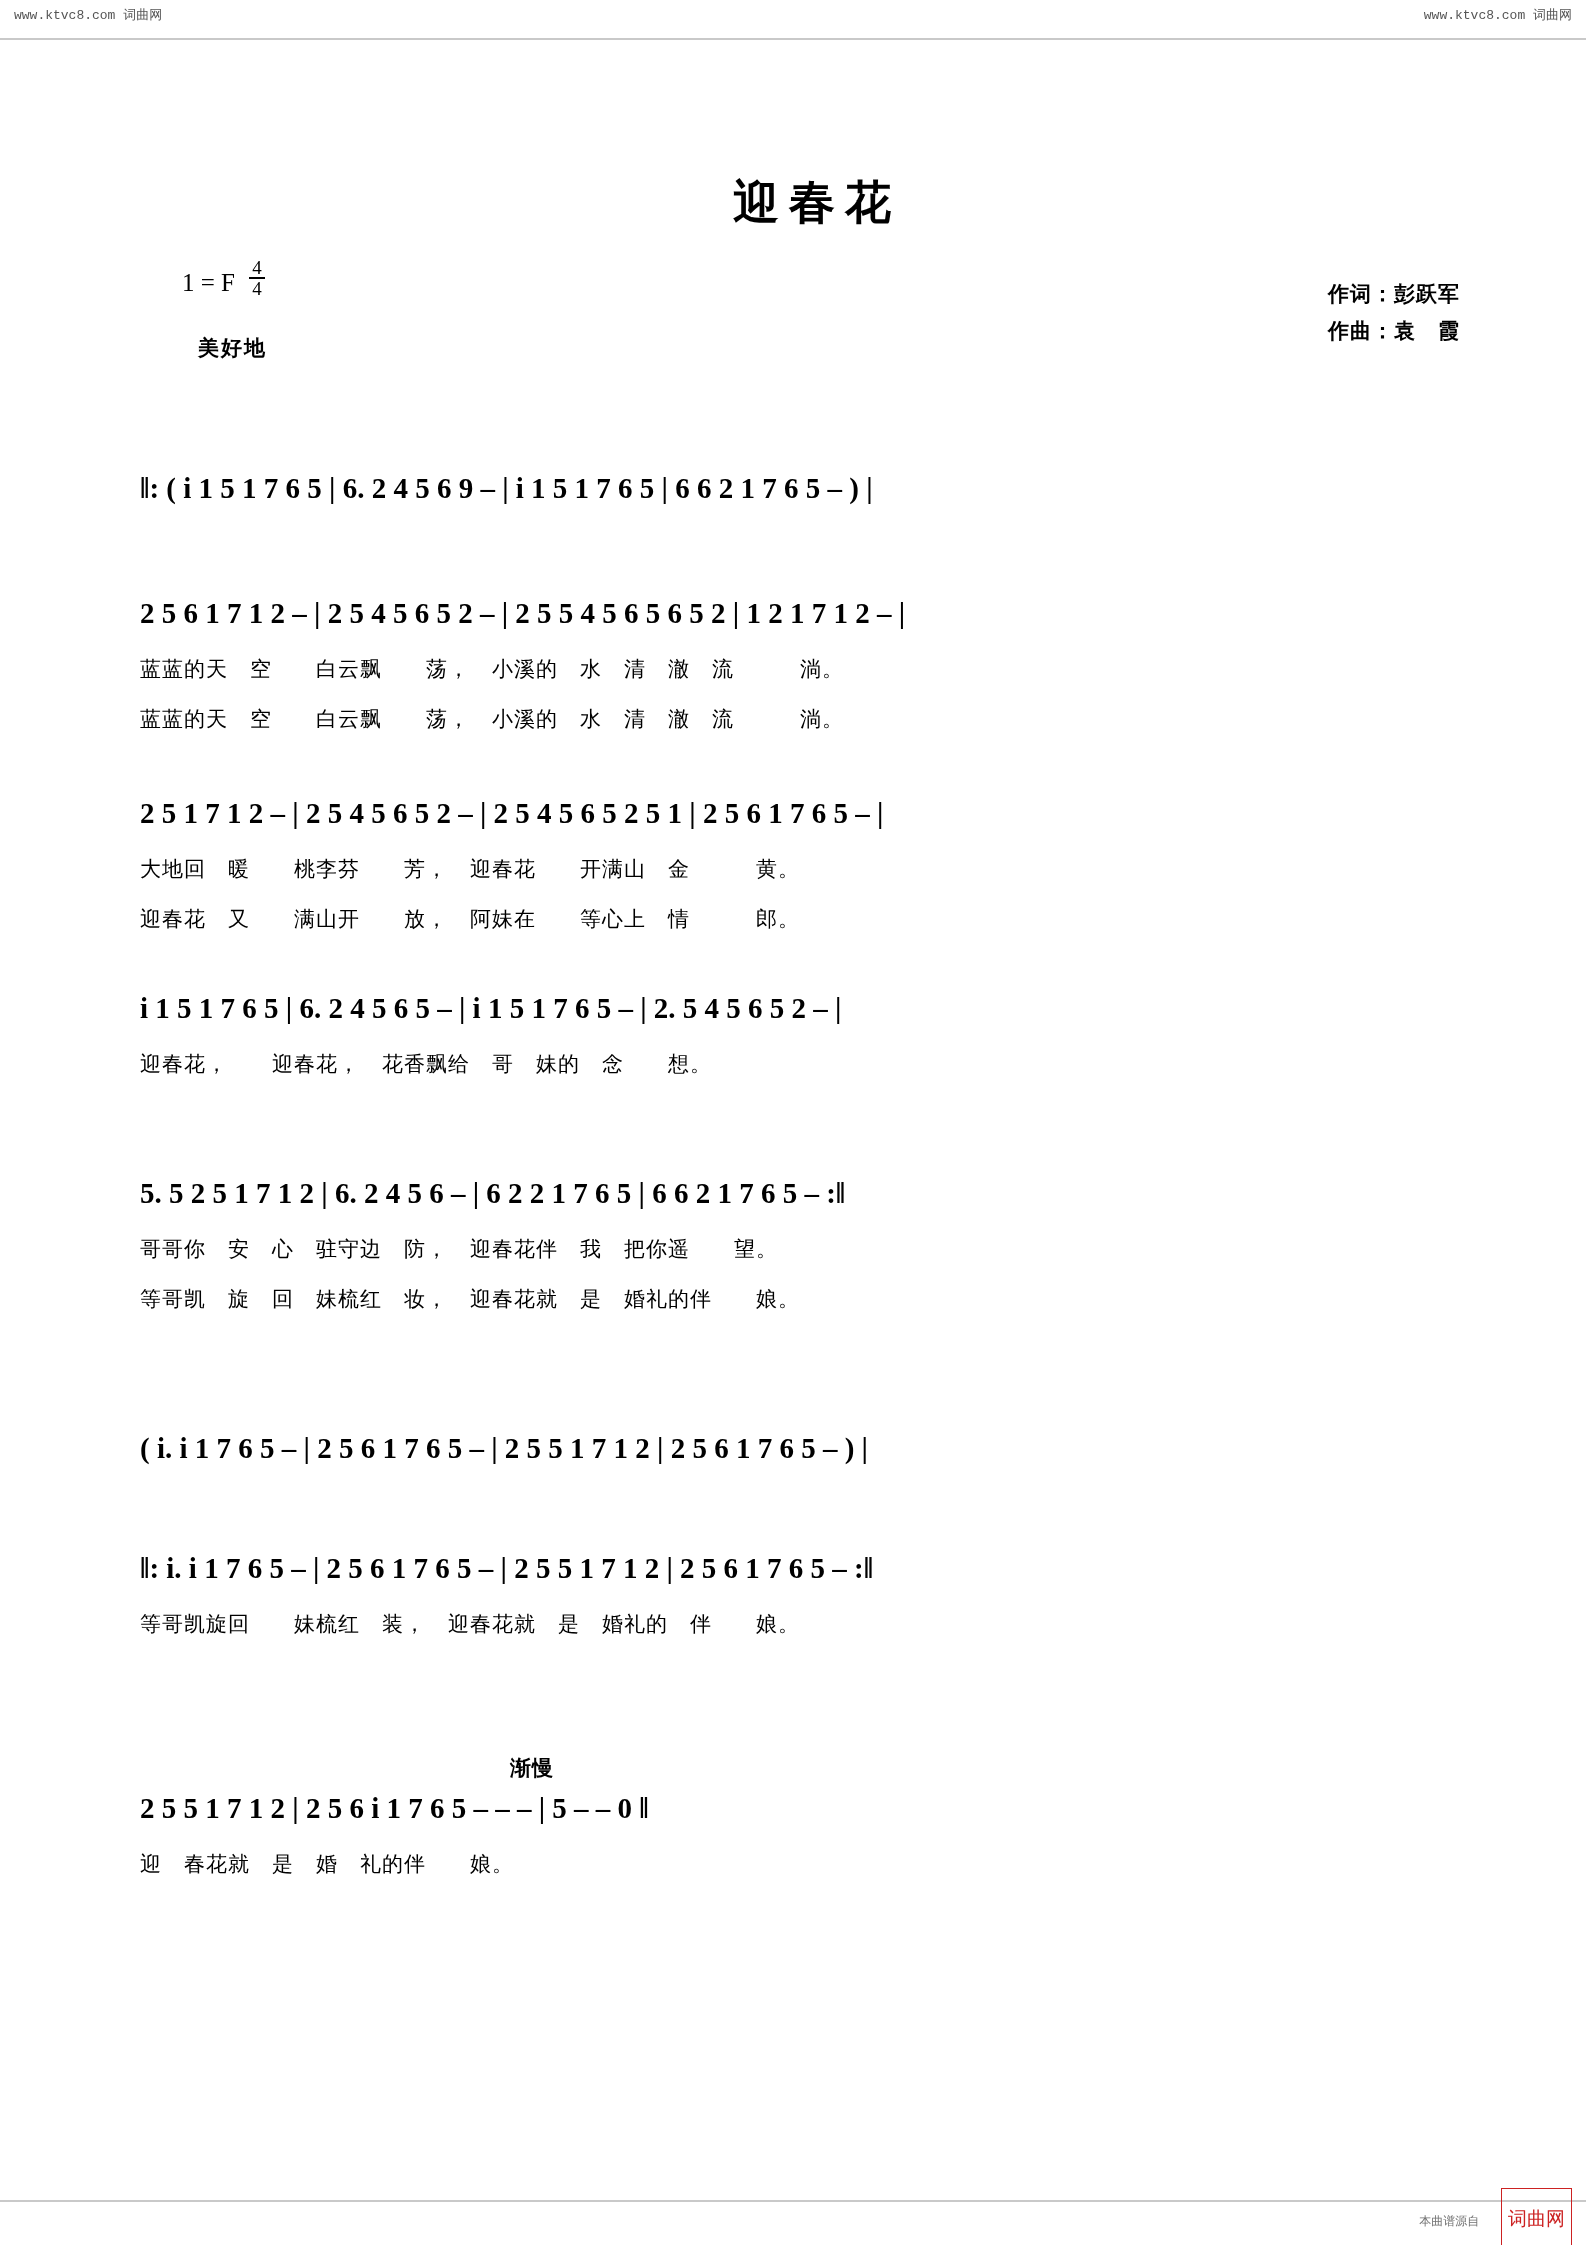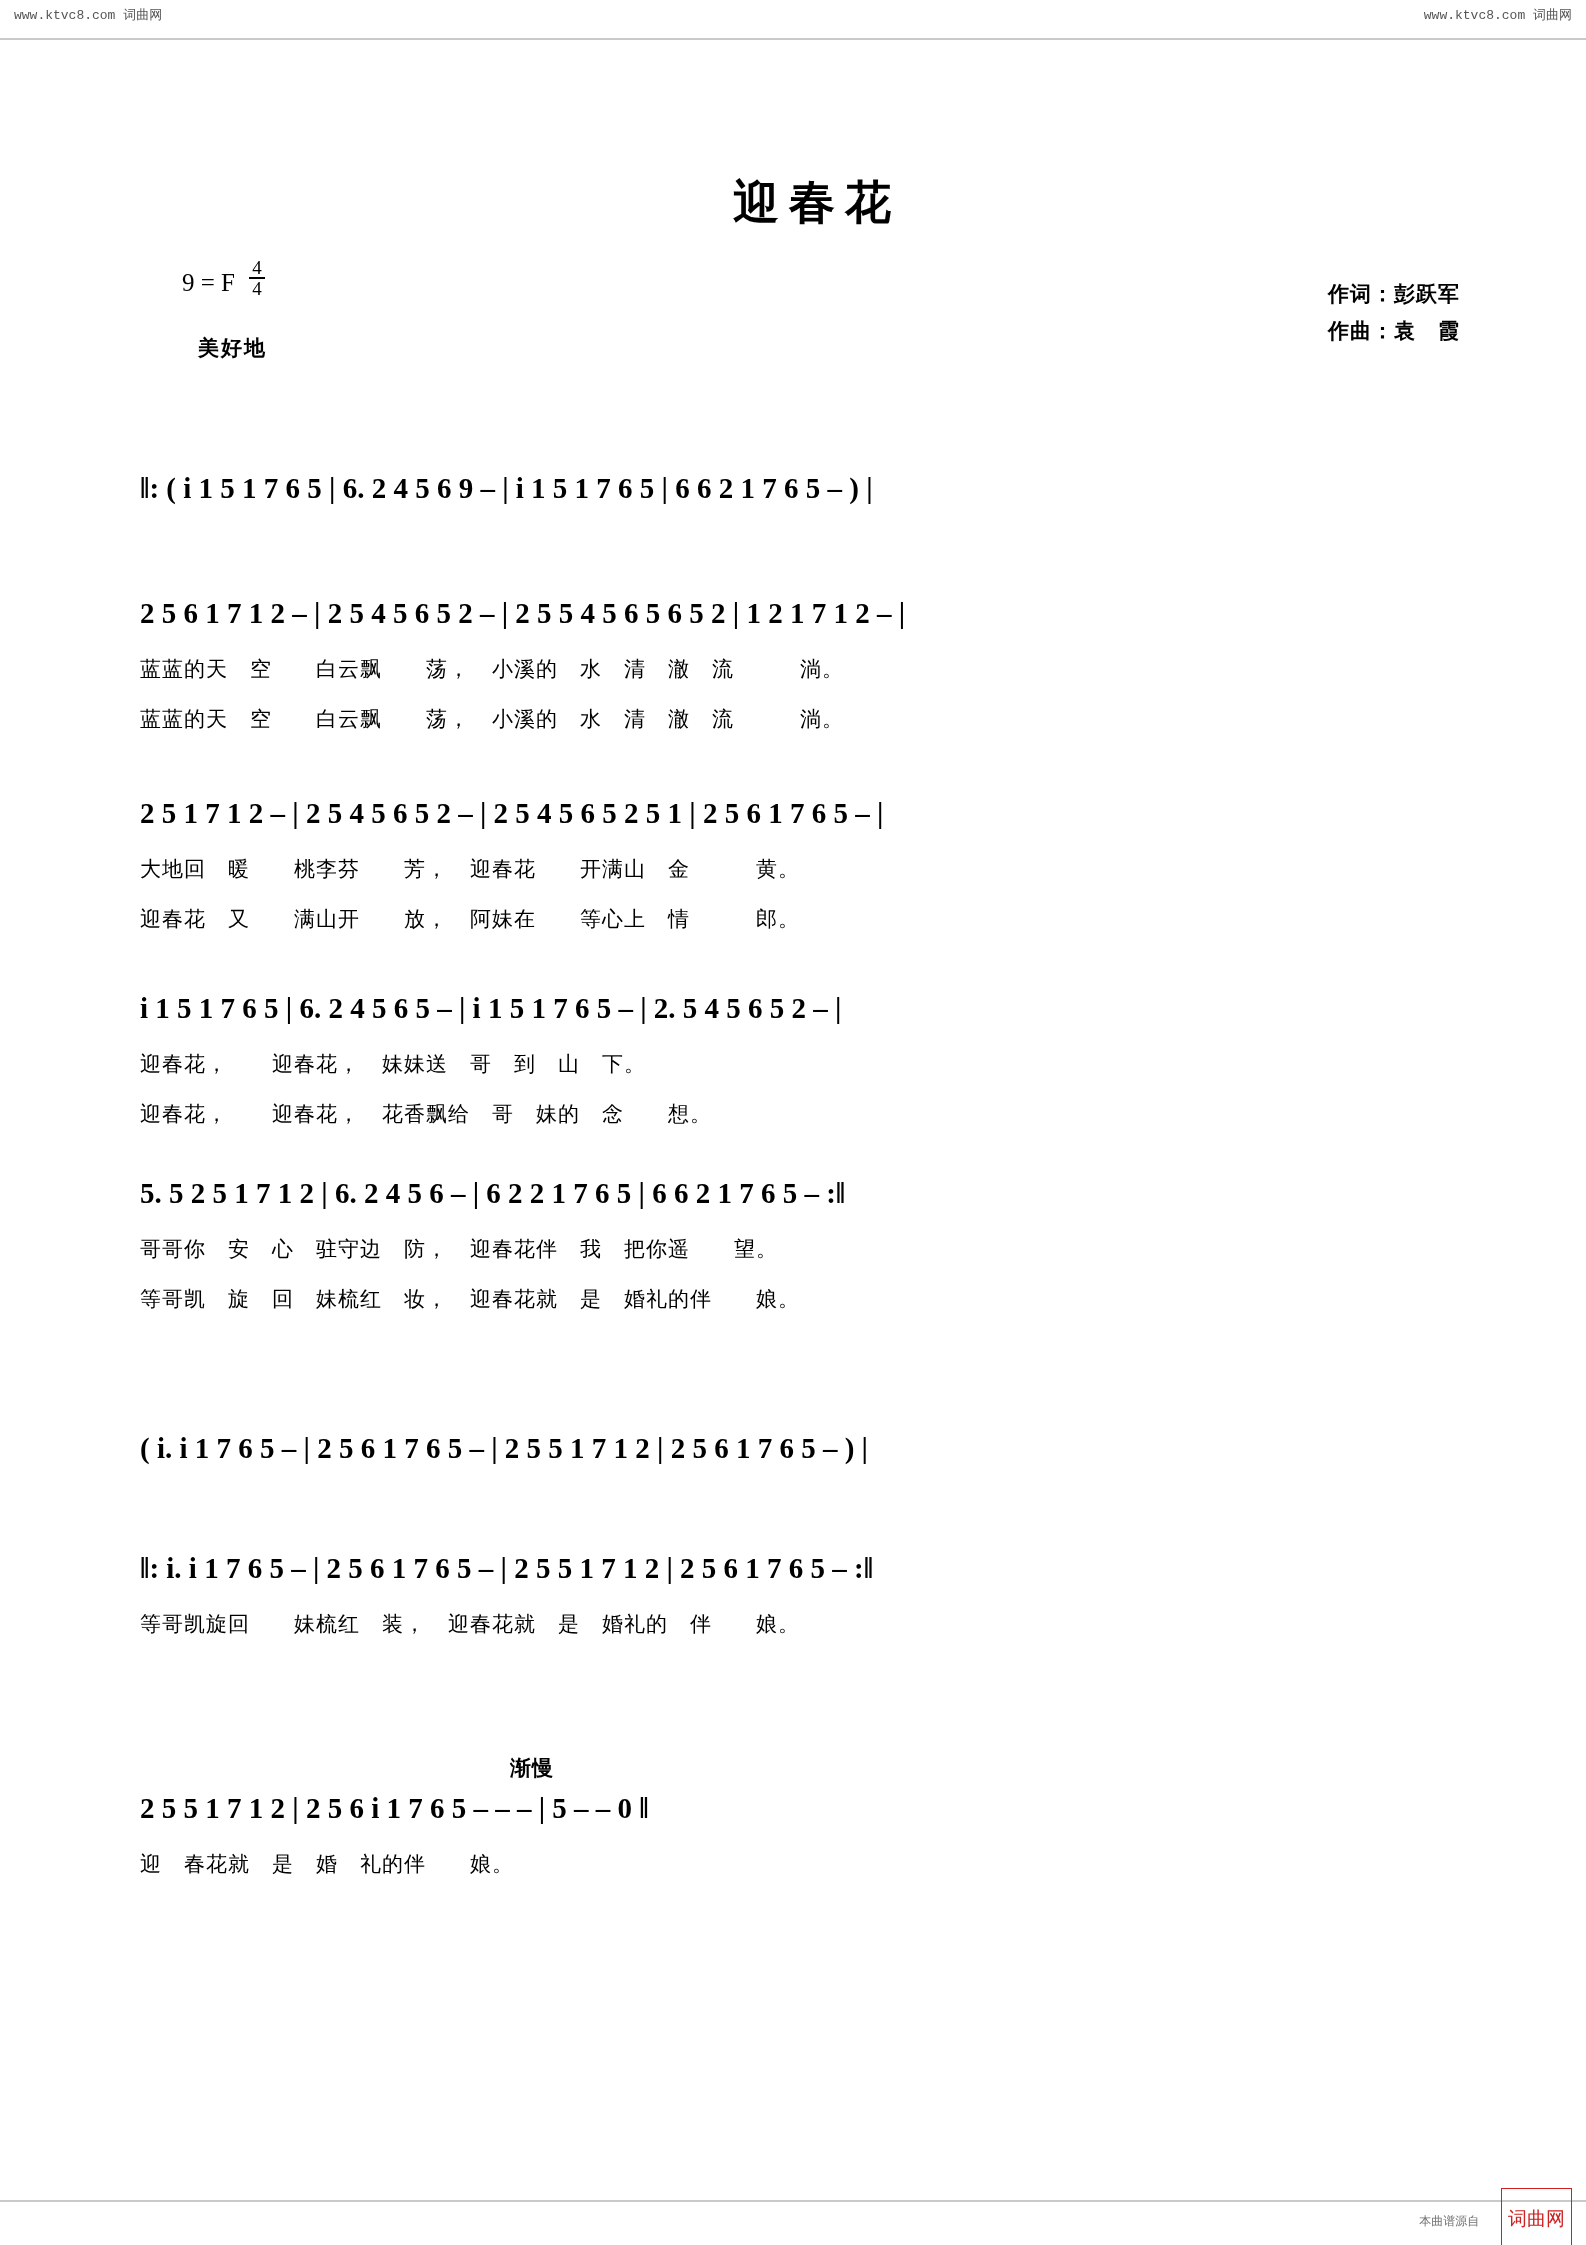--- a/index.html
+++ b/index.html
@@ -118,21 +118,21 @@
 
 <div class="wm-bar wm-top">
   <span class="wm-left">www.ktvc8.com  词曲网</span>
   <span class="wm-right">www.ktvc8.com  词曲网</span>
 </div>
 <div class="wm-rule" style="top:38px"></div>
 
 <div class="title">迎春花</div>
 
 <div class="keysig">
-  <span>9 = F</span>
+  <span>1 = F</span>
   <span class="frac">
     <span class="num">4</span>
     <span class="den">4</span>
   </span>
 </div>
 
 <div class="tempo-mark">美好地</div>
 
 <div class="credits">
   <div>作词：彭跃军</div>
@@ -150,21 +150,20 @@
 </div>
 
 <div class="system" style="top:790px">
   <div class="notes">2 5  1 7 1  2   –  | 2 5  4 5 6 5 2   –  | 2 5  4 5 6  5 2 5 1  | 2 5 6  1 7 6 5   –  |</div>
   <div class="lyr">大地回　暖　　桃李芬　　芳，　迎春花　　开满山　金　　　黄。</div>
   <div class="lyr">迎春花　又　　满山开　　放，　阿妹在　　等心上　情　　　郎。</div>
 </div>
 
 <div class="system" style="top:985px">
   <div class="notes">i   1 5  1 7 6 5  | 6. 2  4 5 6  5   –  | i   1 5  1 7 6 5   –  | 2. 5  4 5 6 5 2   –  |</div>
-  <div class="lyr">迎春花，　　迎春花，　妹妹送　哥　到　山　下。</div>
   <div class="lyr">迎春花，　　迎春花，　花香飘给　哥　妹的　念　　想。</div>
 </div>
 
 <div class="system" style="top:1170px">
   <div class="notes">5. 5 2 5  1 7 1  2  | 6. 2  4 5 6   –  | 6  2 2  1 7 6 5  | 6 6 2  1 7 6 5   –  :‖</div>
   <div class="lyr">哥哥你　安　心　驻守边　防，　迎春花伴　我　把你遥　　望。</div>
   <div class="lyr">等哥凯　旋　回　妹梳红　妆，　迎春花就　是　婚礼的伴　　娘。</div>
 </div>
 
 <div class="system" style="top:1425px">

